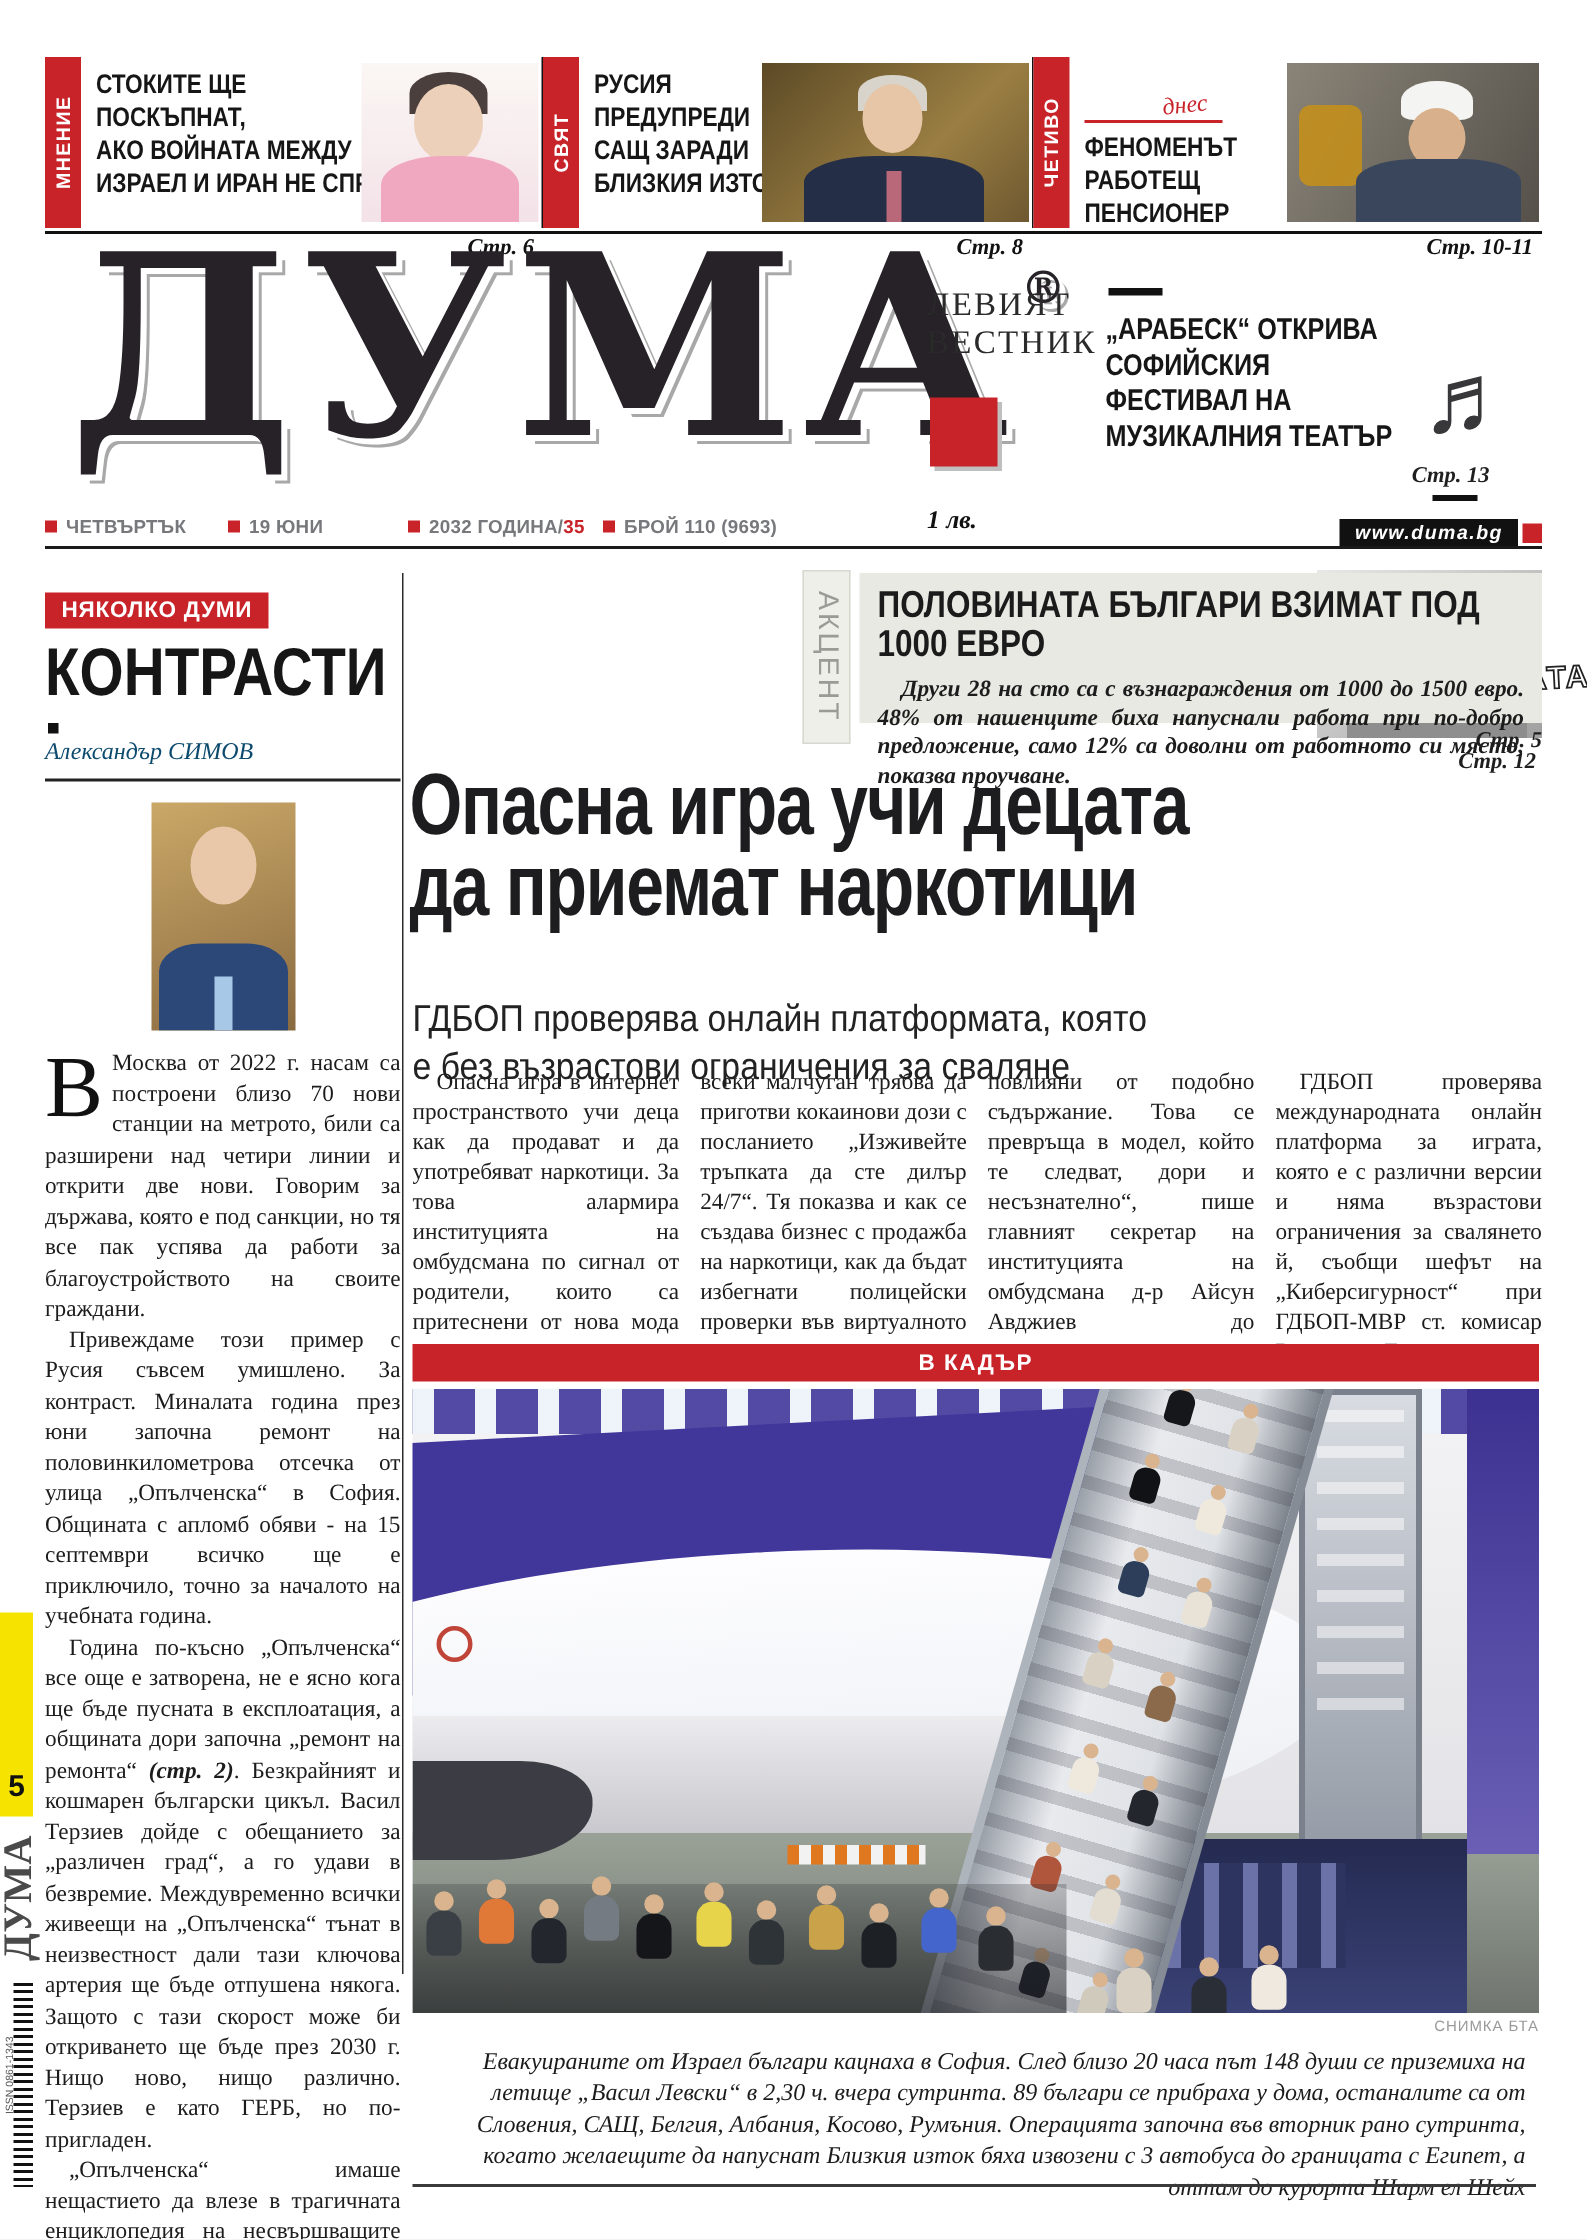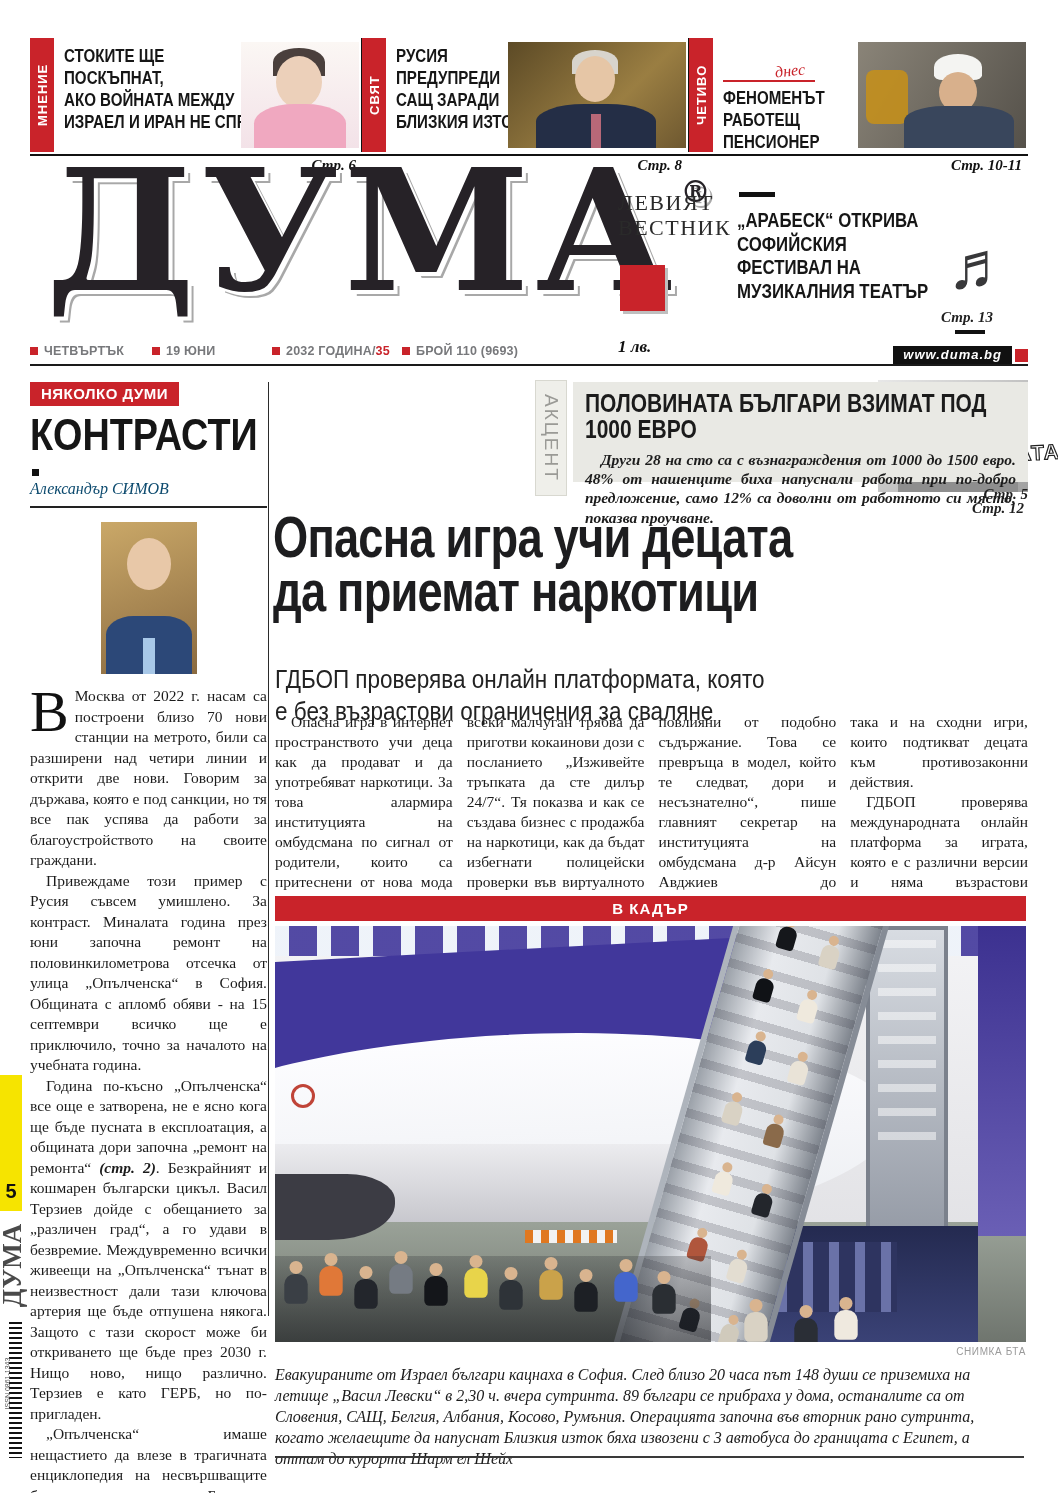--- a/index.html
+++ b/index.html
@@ -62,21 +62,21 @@
   .d-sq{width:8px;height:8px;background:#c9232a;flex:0 0 auto;}
   .d-red{color:#c9232a;}
   .price{position:absolute;left:588px;top:-7px;font-family:"Liberation Serif",serif;font-style:italic;font-weight:bold;font-size:17px;color:#111;}
   .main-rule{position:absolute;top:364px;left:30px;width:998px;height:2px;background:#1a1a1a;}
   .site{position:absolute;right:0;top:2px;display:flex;align-items:center;gap:3px;z-index:3;}
   .site .strip{background:#111;color:#fff;font-weight:bold;font-style:italic;font-size:13px;letter-spacing:1px;padding:1px 10px 2px;}
   .site .sq{width:13px;height:13px;background:#c9232a;}
 
   
   .leftcol{position:absolute;top:382px;left:30px;width:237px;}
-  .kicker{display:inline-block;background:#c9232a;color:#fff;font-weight:bold;font-size:15px;letter-spacing:.5px;padding:3px 11px 4px;}
+  .kicker{display:inline-block;background:#c9232a;color:#fff;font-weight:bold;font-size:15px;letter-spacing:.5px;padding:3px 11px 4px;margin-top:13px;}
   .op-title{margin-top:6px;font-weight:bold;font-size:45px;line-height:1;color:#161616;}
   .op-bullet{width:7px;height:7px;background:#111;margin:12px 0 4px 2px;}
   .author{font-family:"Liberation Serif",serif;font-style:italic;font-size:16px;color:#0c4a6e;}
   .op-rule{border-bottom:2px solid #222;margin-top:8px;}
   .simov{position:relative;width:96px;height:152px;margin:14px auto 0;background:linear-gradient(160deg,#caa868,#8a6a40);overflow:hidden;}
   .simov .head{position:absolute;width:44px;height:52px;border-radius:50%;background:#e8c8a8;left:26px;top:16px;}
   .simov .torso{position:absolute;width:86px;height:58px;border-radius:32% 32% 0 0;background:#2c4878;left:5px;bottom:0;}
   .simov .tie{position:absolute;width:12px;height:36px;background:#a8c8e8;left:42px;bottom:0;}
   .op-text{margin-top:12px;font-family:"Liberation Serif",serif;font-size:15.5px;line-height:20.5px;text-align:justify;color:#1c1c1c;}
   .op-text p{margin:0;text-indent:16px;}
@@ -153,21 +153,21 @@
           border-left:6px solid #aeb4bc;border-right:6px solid #868c96;box-sizing:border-box;}
   .stairs::before{content:"";position:absolute;inset:0;
           background:repeating-linear-gradient(180deg,rgba(60,60,72,.22) 0 9px,transparent 9px 26px);}
   .pax{position:absolute;width:22px;height:34px;}
   .pax::before{content:"";position:absolute;left:6px;top:0;width:10px;height:10px;border-radius:50%;background:#d9b48f;}
   .pax::after{content:"";position:absolute;left:2px;top:10px;width:18px;height:23px;border-radius:8px 8px 4px 4px;background:var(--c,#333);}
   .pax.big{transform:scale(1.3);}
   .crowd-shade{position:absolute;left:0;top:330px;width:436px;height:86px;background:linear-gradient(rgba(40,42,46,.25),rgba(24,26,30,.6));}
   .credit{position:absolute;right:2px;top:968px;font-size:10px;letter-spacing:.6px;color:#9a9a9a;}
   .caption{position:absolute;left:2px;top:986px;width:742px;font-family:"Liberation Serif",serif;font-style:italic;
-           font-size:16px;line-height:1.32;color:#1b1b1b;}
+           font-size:16px;line-height:1.32;color:#1b1b1b;text-align:right;}
   .bottom-rule{position:absolute;left:2px;top:1078px;width:749px;height:2px;background:#3a3a3a;}
 </style>
 </head>
 <body>
 
 <div class="page">
 
   <div class="teasers">
     <div class="teaser t1">
       <div class="tlabel">
@@ -345,21 +345,20 @@
       <div class="bcol">
           <p class="ind">Опасна игра в интернет пространството учи деца как да продават и да употребяват наркотици. За това алармира институцията на омбудсмана по сигнал от родители, които са притеснени от нова мода сред учениците. Абонаментът за играта е 84 лв. Тя дава възможност за безплатно изпробване на опиати. В играта</p>
         </div>
       <div class="bcol">
           <p>всеки малчуган трябва да приготви кокаинови дози с посланието „Изживейте тръпката да сте дилър 24/7“. Тя показва и как се създава бизнес с продажба на наркотици, как да бъдат избегнати полицейски проверки във виртуалното пространство и на улицата. „Психолози споделят, че вече се срещат с деца и ученици,</p>
         </div>
       <div class="bcol">
           <p>повлияни от подобно съдържание. Това се превръща в модел, който те следват, дори и несъзнателно“, пише главният секретар на институцията на омбудсмана д-р Айсун Авджиев до компетентните органи. Той настоява да бъде направен бърз мониторинг в интернет за разпространението и търсенето както на тази,</p>
         </div>
       <div class="bcol">
-          <p>така и на сходни игри, които подтикват децата към противозаконни действия.</p>
           <p class="ind">ГДБОП проверява международната онлайн платформа за играта, която е с различни версии и няма възрастови ограничения за свалянето й, съобщи шефът на „Киберсигурност“ при ГДБОП-МВР ст. комисар Владимир Димитров.</p>
         </div>
     </div>
 
     <div class="vkadar">
         <span>В КАДЪР</span>
       </div>
 
     <div class="photo">
       <div class="winrow"></div>

